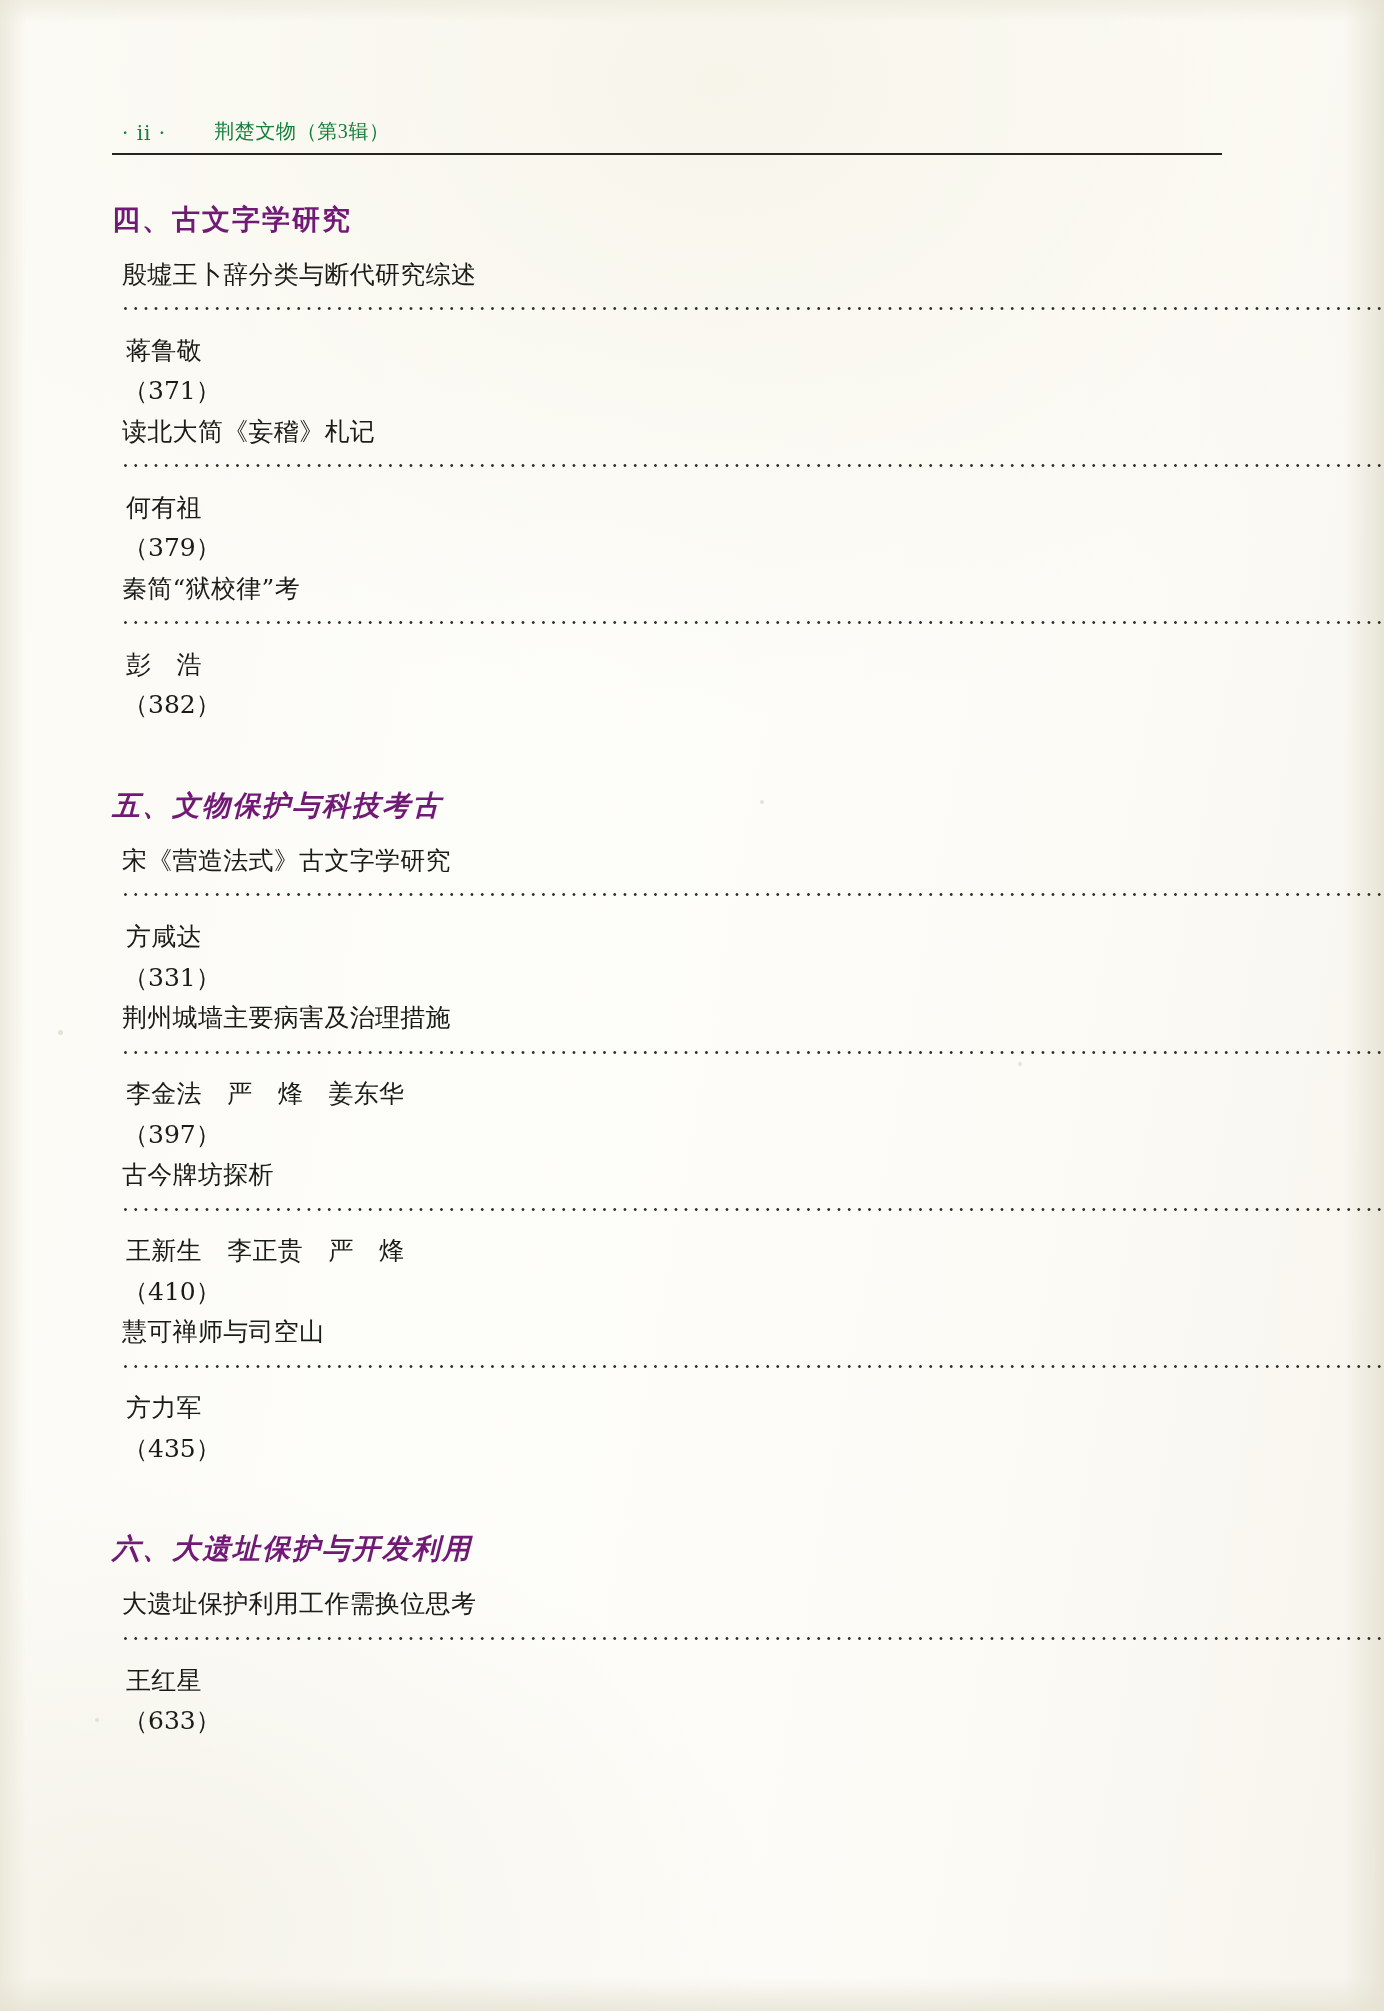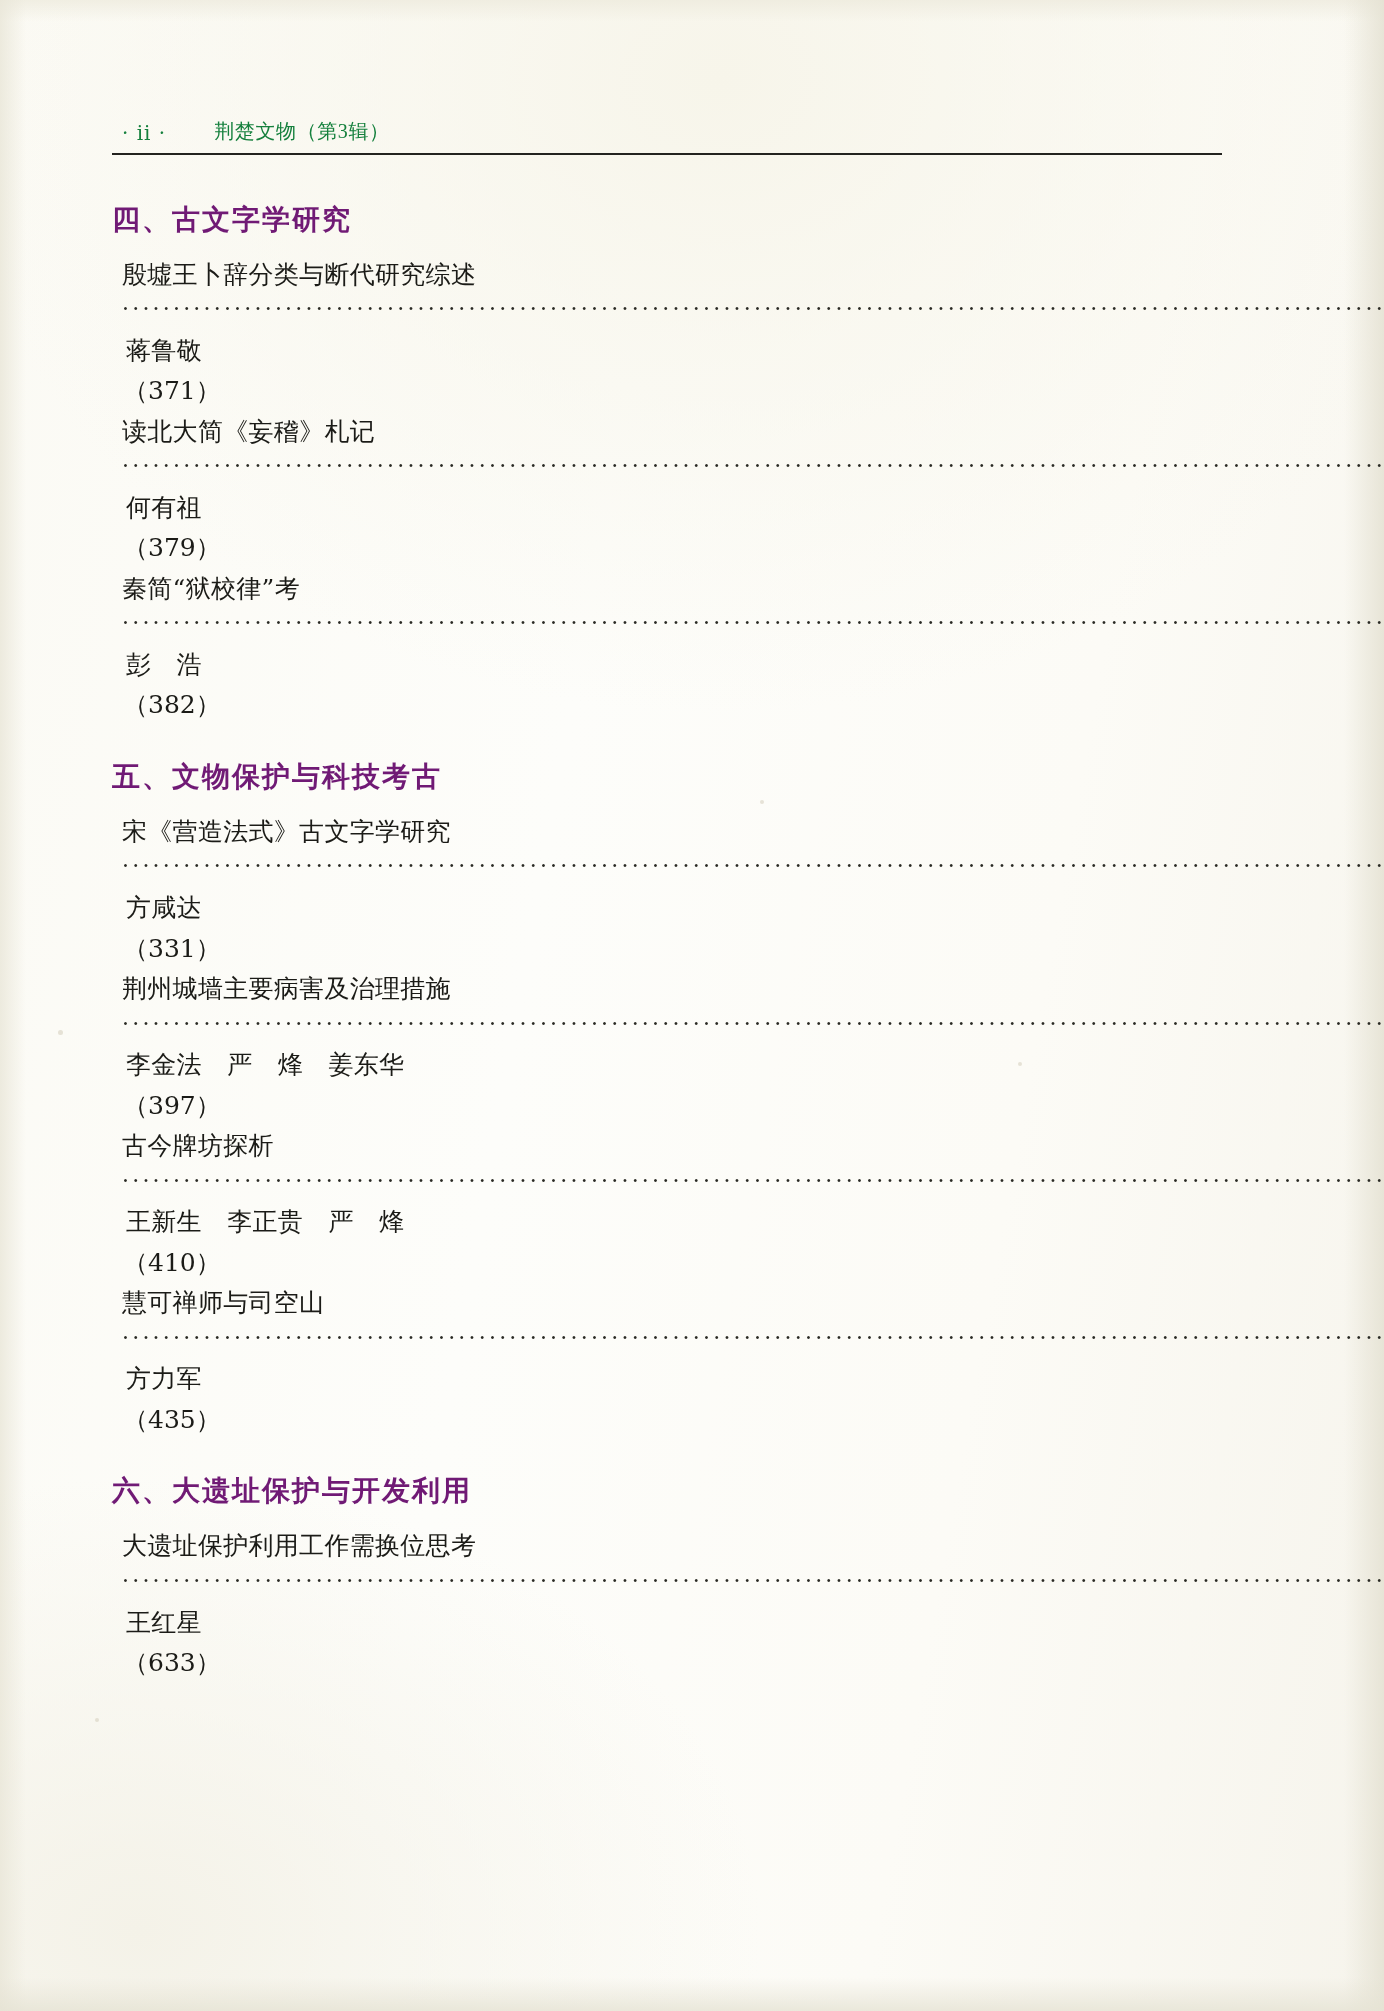--- a/index.html
+++ b/index.html
@@ -86,21 +86,21 @@
   .section-title {
     text-align: left;
     font-family: "DejaVu Sans", "Liberation Sans", sans-serif;
     font-weight: 700;
     font-size: 28px;
     letter-spacing: 2px;
     color: #701a75;
     margin: 46px 0 16px 0;
     padding-right: 60px;
   }
-  .section-title.tight { margin-top: 32px; }
+  .section-title.tight { margin-top: 61px; font-style: italic; }
 
   
   .toc-list { margin: 0; padding: 0; }
   .toc-row {
     display: flex;
     align-items: baseline;
     font-size: 25px;
     color: #1b1b17;
     line-height: 1.62;
     padding: 0 0 0 8px;

